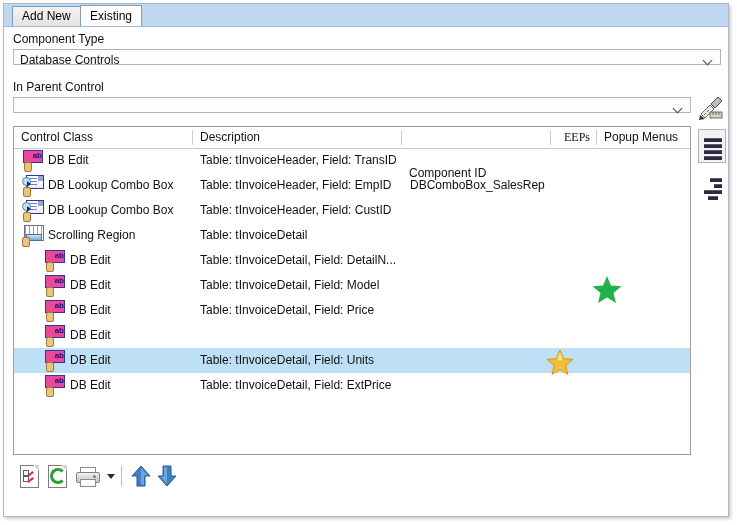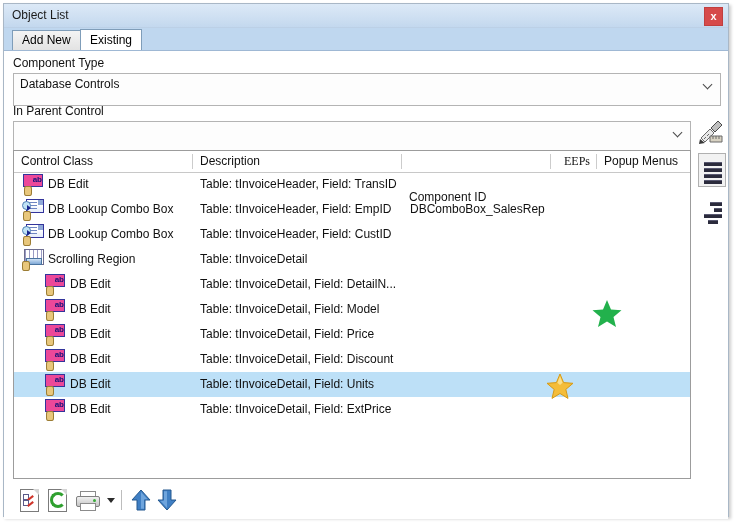--- a/index.html
+++ b/index.html
@@ -94,21 +94,21 @@
     height: 468px;
     background: #ffffff;
   }
   .field-label {
     position: absolute;
     font-size: 12px;
     color: #111111;
   }
   .combo {
     position: absolute;
-    height: 33px;
+    height: 16px;
     border: 1px solid #b4b4b4;
     background: #fdfdfd;
     box-sizing: border-box;
     cursor: pointer;
   }
   .combo .combo-value {
     position: absolute;
     left: 6px;
     top: 3px;
     font-size: 12px;
@@ -454,24 +454,20 @@
     border-right: 4px solid transparent;
     border-top: 5px solid #2b2b2b;
     cursor: pointer;
   }
 </style>
 </head>
 <body>
 
 <div id="window">
 
-  <div id="titlebar">
-    <div id="title-text">Object List</div>
-    <div id="close-button">x</div>
-  </div>
 
   <div id="tabstrip">
     <div class="tab" style="left:8px;">Add New</div>
     <div class="tab active" style="left:76px;">Existing</div>
   </div>
 
   <div id="content">
 
     <div class="field-label" style="left:9px; top:5px;text-align:center;">Component Type</div>
     <div class="combo" style="left:9px; top:22px; width:708px;">
@@ -595,21 +591,20 @@
         <span class="cell-desc">Table: tInvoiceDetail, Field: Price</span>
         <span class="cell-cid"></span>
       </div>
 
       <div class="grid-row" style="top:196px;">
         <span class="ico ico-dbedit" style="left:30px;">
             <span class="box">ab</span>
             <span class="cyl"></span>
           </span>
         <span class="cell-class" style="left:56px;">DB Edit</span>
-        <span class="cell-desc">Table: tInvoiceDetail, Field: Discount</span>
         <span class="cell-cid"></span>
       </div>
 
       <div class="grid-row selected" style="top:221px;">
         <span class="ico ico-dbedit" style="left:30px;">
             <span class="box">ab</span>
             <span class="cyl"></span>
           </span>
         <span class="cell-class" style="left:56px;">DB Edit</span>
         <span class="cell-desc">Table: tInvoiceDetail, Field: Units</span>

